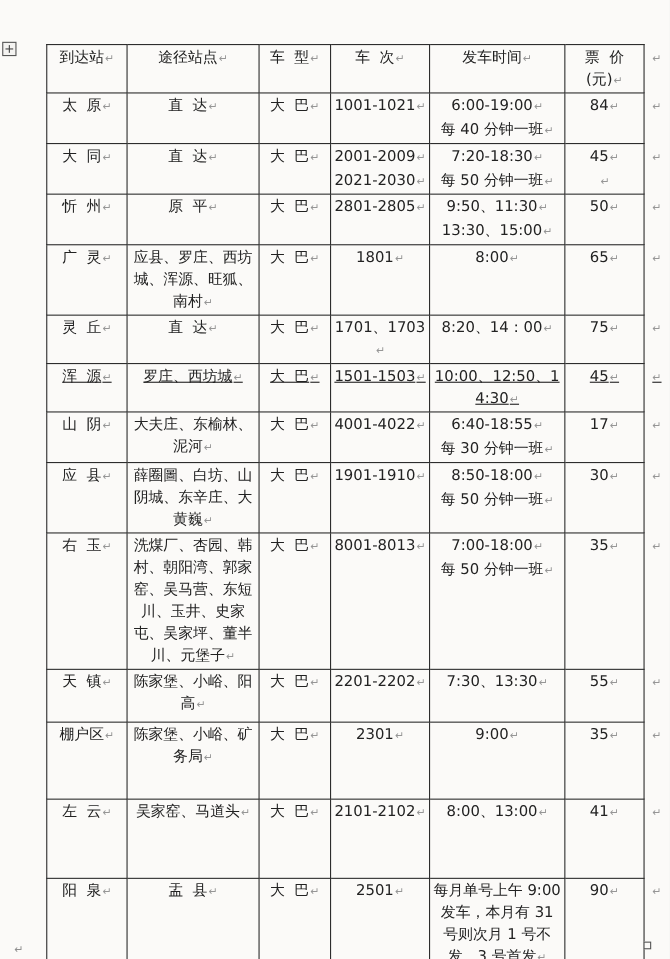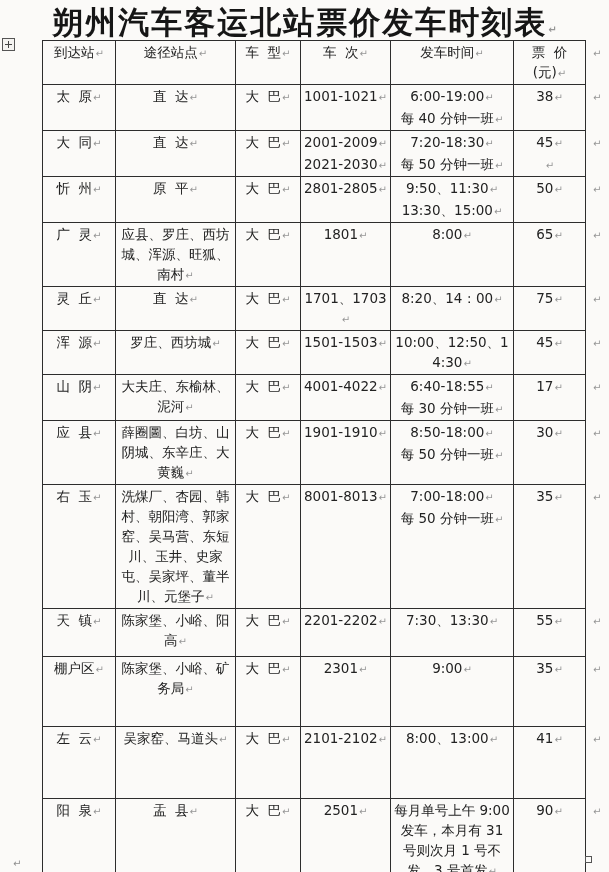--- a/index.html
+++ b/index.html
@@ -74,21 +74,20 @@
     font-size:10px;
     margin-left:1px;
     font-family:"DejaVu Sans","Liberation Sans",sans-serif;
   }
 </style>
 </head>
 <body>
 
 <div class="canvas">
 
-  <div class="doc-title"><span>朔州汽车客运北站票价发车时刻表</span><span class="pm">↵</span></div>
 
   <div class="move-handle" title=""></div>
 
   <table class="tt">
     <colgroup>
       <col style="width:73px">
       <col style="width:120px">
       <col style="width:65px">
       <col style="width:90px">
       <col style="width:123px">
@@ -131,21 +130,21 @@
             <div class="p"><span>大  巴</span><span class="pm">↵</span></div>
           </td>
           <td>
             <div class="p"><span>1001-1021</span><span class="pm">↵</span></div>
           </td>
           <td>
             <div class="p"><span>6:00-19:00</span><span class="pm">↵</span></div>
             <div class="p"><span>每 40 分钟一班</span><span class="pm">↵</span></div>
           </td>
           <td>
-            <div class="p"><span>38</span><span class="pm">↵</span></div>
+            <div class="p"><span>84</span><span class="pm">↵</span></div>
           </td>
           <td class="endcol"><span class="pm">↵</span></td>
         </tr>
         <tr style="height: 46px; margin-left: 39px;">
           <td>
             <div class="p"><span>大  同</span><span class="pm">↵</span></div>
           </td>
           <td>
             <div class="p"><span>直  达</span><span class="pm">↵</span></div>
           </td>
@@ -223,21 +222,21 @@
             <div class="p"><span>1701、1703</span><span class="pm">↵</span></div>
           </td>
           <td>
             <div class="p"><span>8:20、14：00</span><span class="pm">↵</span></div>
           </td>
           <td>
             <div class="p"><span>75</span><span class="pm">↵</span></div>
           </td>
           <td class="endcol"><span class="pm">↵</span></td>
         </tr>
-        <tr style="height: 22px;">
+        <tr style="height: 22px; text-decoration: underline;">
           <td>
             <div class="p"><span>浑  源</span><span class="pm">↵</span></div>
           </td>
           <td>
             <div class="p"><span>罗庄、西坊城</span><span class="pm">↵</span></div>
           </td>
           <td>
             <div class="p"><span>大  巴</span><span class="pm">↵</span></div>
           </td>
           <td>

